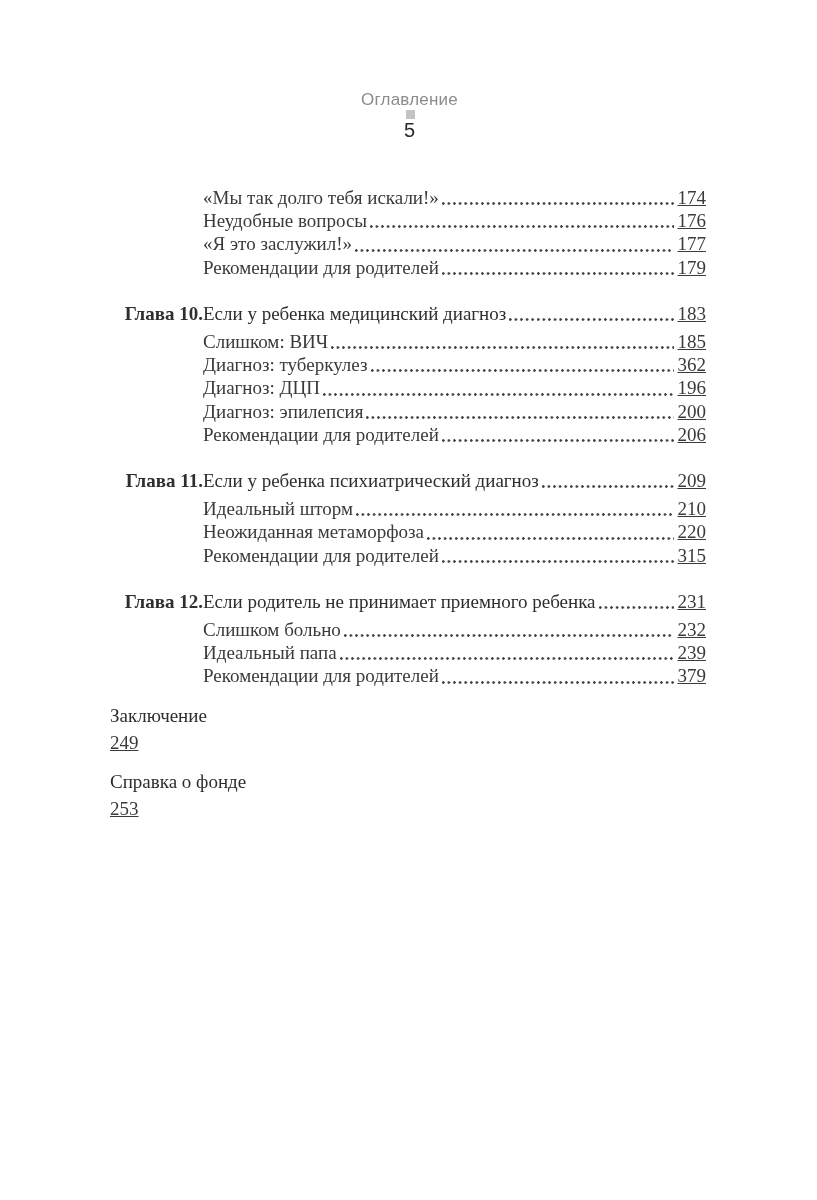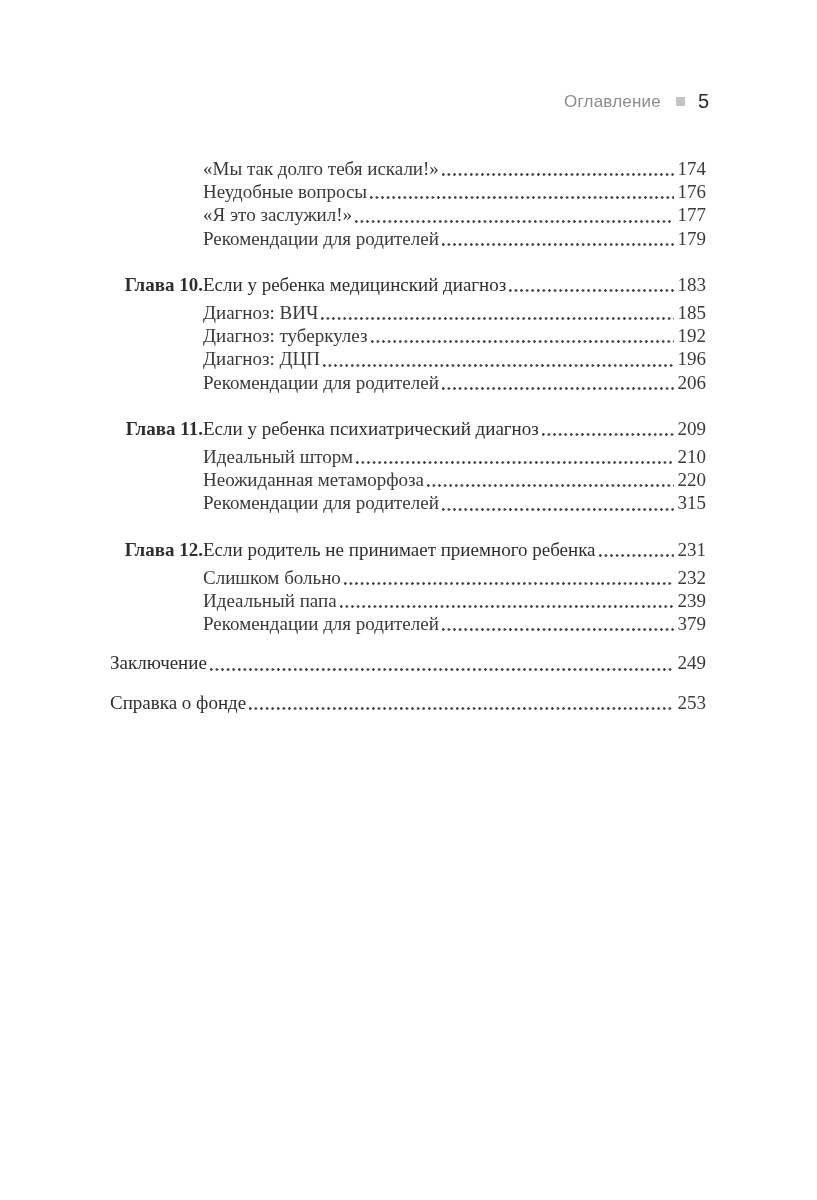--- a/index.html
+++ b/index.html
@@ -15,20 +15,21 @@
     overflow: hidden;
     box-sizing: border-box;
   }
   
   .running-header {
     display: flex;
     justify-content: flex-end;
     align-items: center;
     margin: 90px 108px 0 110px;
     font-family: "Liberation Sans", "DejaVu Sans", sans-serif;
+    flex-direction: column;
   }
   .header-title {
     font-size: 17px;
     color: #8c8c8c;
     letter-spacing: 0.2px;
   }
   .header-sep {
     width: 9px;
     height: 9px;
     background: #c4c4c4;
@@ -48,21 +49,21 @@
   }
   .group { margin-top: 23px; }
   .group.first { margin-top: 0; }
   .group.standalone { margin-top: 16px; }
   .toc-row {
     display: flex;
     align-items: baseline;
     line-height: 23.2px;
   }
   .head-row { margin-bottom: 5px; text-align: right; }
-  .standalone .head-row { margin-bottom: 0; }
+  .standalone .head-row { margin-bottom: 0; flex-direction: column; }
   .toc-row.sub { padding-left: 93px; }
   .chap-label {
     display: inline-block;
     width: 93px;
     flex-shrink: 0;
     font-weight: bold;
     color: #2e2e2e;
   }
   .title { white-space: nowrap; }
   .title.bold {
@@ -76,20 +77,21 @@
     margin: 0 4px 4px 3px;
     background-image: radial-gradient(circle at 1.3px 1.5px, #424242 1.1px, rgba(0,0,0,0) 1.5px);
     background-size: 5.6px 3px;
     background-repeat: repeat-x;
     background-position: left bottom;
     min-width: 12px;
   }
   .pagenum {
     flex-shrink: 0;
     color: #3a3a3a;
+    text-decoration: underline;
   }
 </style>
 </head>
 <body>
 
 <div class="page">
 
   <div class="running-header">
     <span class="header-title">Оглавление</span>
     <span class="header-sep"></span>
@@ -120,33 +122,38 @@
         </div>
       </div>
       <div class="group">
         <div class="toc-row head-row">
           <span class="chap-label">Глава 10.</span>
           <span class="title bold">Если у ребенка медицинский диагноз</span>
           <span class="leader"></span>
           <span class="pagenum">183</span>
         </div>
         <div class="toc-row sub">
-          <span class="title">Диагноз: ВИЧ</span>
+          <span class="title">Слишком: ВИЧ</span>
           <span class="leader"></span>
           <span class="pagenum">185</span>
         </div>
         <div class="toc-row sub">
           <span class="title">Диагноз: туберкулез</span>
           <span class="leader"></span>
-          <span class="pagenum">192</span>
+          <span class="pagenum">362</span>
         </div>
         <div class="toc-row sub">
           <span class="title">Диагноз: ДЦП</span>
           <span class="leader"></span>
           <span class="pagenum">196</span>
+        </div>
+        <div class="toc-row sub">
+          <span class="title">Диагноз: эпилепсия</span>
+          <span class="leader"></span>
+          <span class="pagenum">200</span>
         </div>
         <div class="toc-row sub">
           <span class="title">Рекомендации для родителей</span>
           <span class="leader"></span>
           <span class="pagenum">206</span>
         </div>
       </div>
       <div class="group">
         <div class="toc-row head-row">
           <span class="chap-label">Глава 11.</span>

